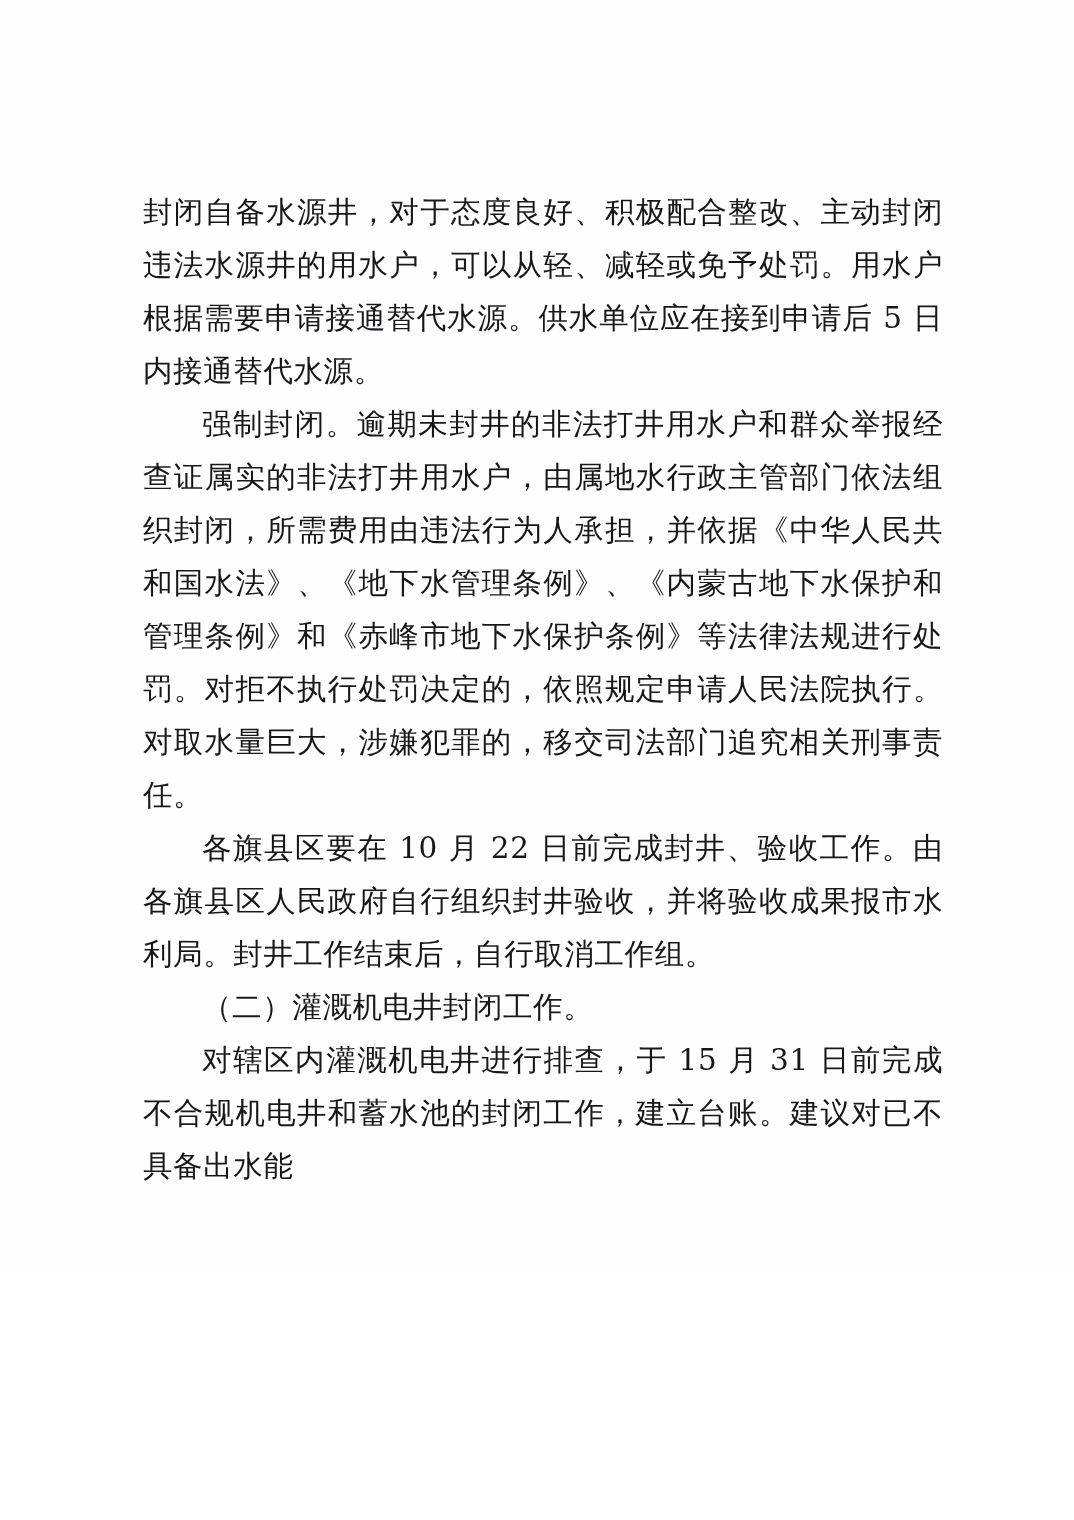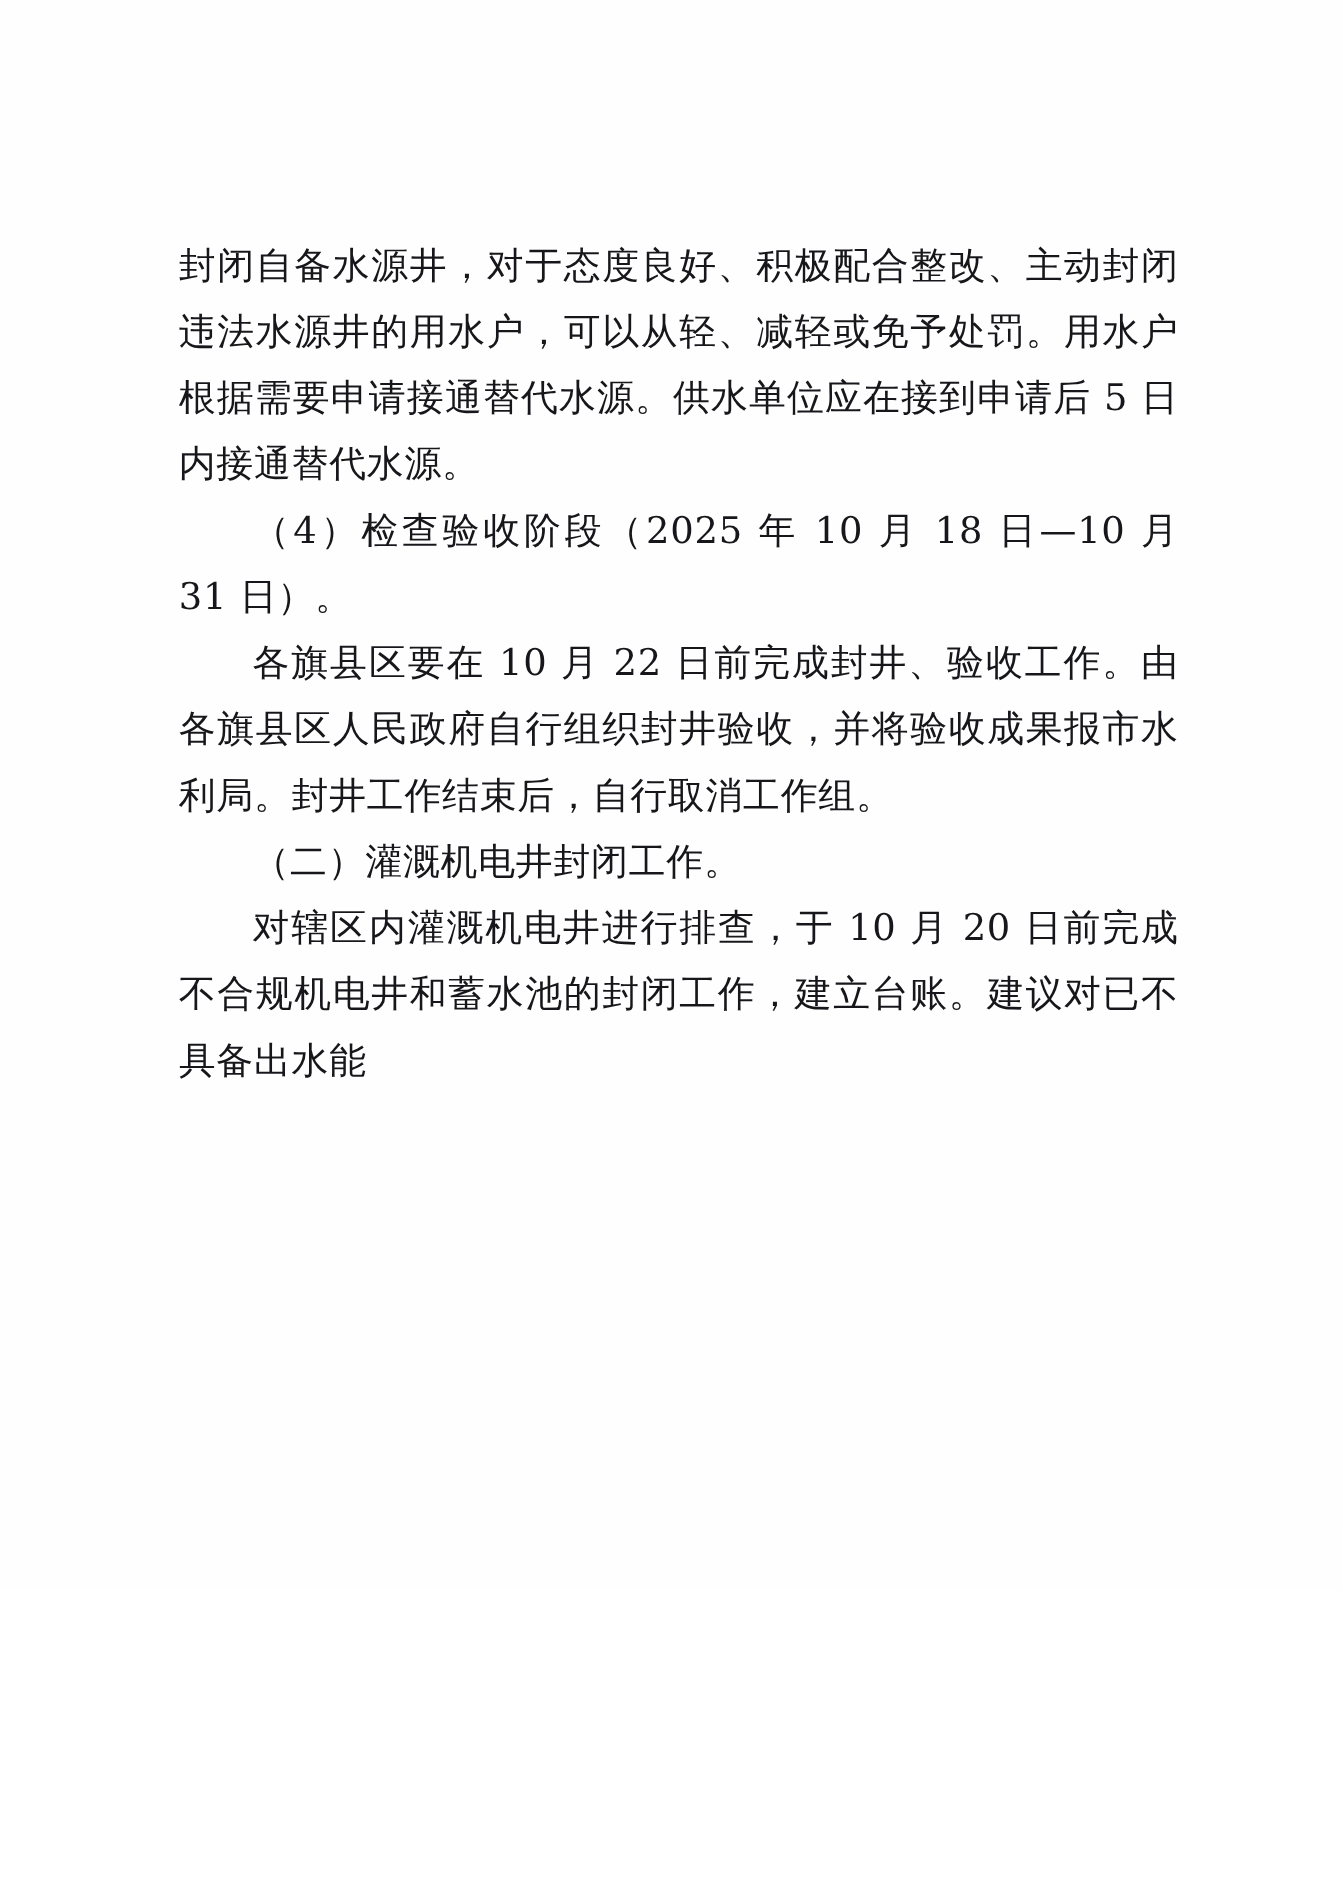--- a/index.html
+++ b/index.html
@@ -49,19 +49,19 @@
     font-family: "DejaVu Serif", "Liberation Serif", serif;
     padding-right: 160px;
   }
 </style>
 </head>
 <body>
 
 <div class="page">
   <div class="content">
     <p class="para">封闭自备水源井，对于态度良好、积极配合整改、主动封闭违法水源井的用水户，可以从轻、减轻或免予处罚。用水户根据需要申请接通替代水源。供水单位应在接到申请后 5 日内接通替代水源。</p>
-    <p class="para indent">（4）检查验收阶段（2025 年 10 月 18 日—10 月 31 日）。</p>
+    <p class="para indent">强制封闭。逾期未封井的非法打井用水户和群众举报经查证属实的非法打井用水户，由属地水行政主管部门依法组织封闭，所需费用由违法行为人承担，并依据《中华人民共和国水法》、《地下水管理条例》、《内蒙古地下水保护和管理条例》和《赤峰市地下水保护条例》等法律法规进行处罚。对拒不执行处罚决定的，依照规定申请人民法院执行。对取水量巨大，涉嫌犯罪的，移交司法部门追究相关刑事责任。</p>
     <p class="para indent">各旗县区要在 10 月 22 日前完成封井、验收工作。由各旗县区人民政府自行组织封井验收，并将验收成果报市水利局。封井工作结束后，自行取消工作组。</p>
     <p class="para indent italic-head">（二）灌溉机电井封闭工作。</p>
-    <p class="para indent">对辖区内灌溉机电井进行排查，于 10 月 20 日前完成不合规机电井和蓄水池的封闭工作，建立台账。建议对已不具备出水能</p>
+    <p class="para indent">对辖区内灌溉机电井进行排查，于 15 月 31 日前完成不合规机电井和蓄水池的封闭工作，建立台账。建议对已不具备出水能</p>
   </div>
   <div class="page-number">- 6 -</div>
 </div>
 
 </body></html>

